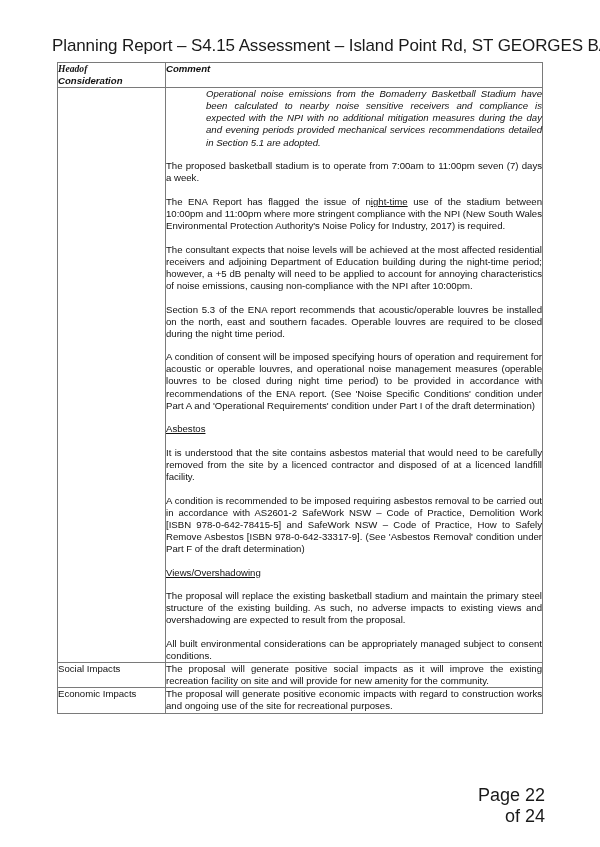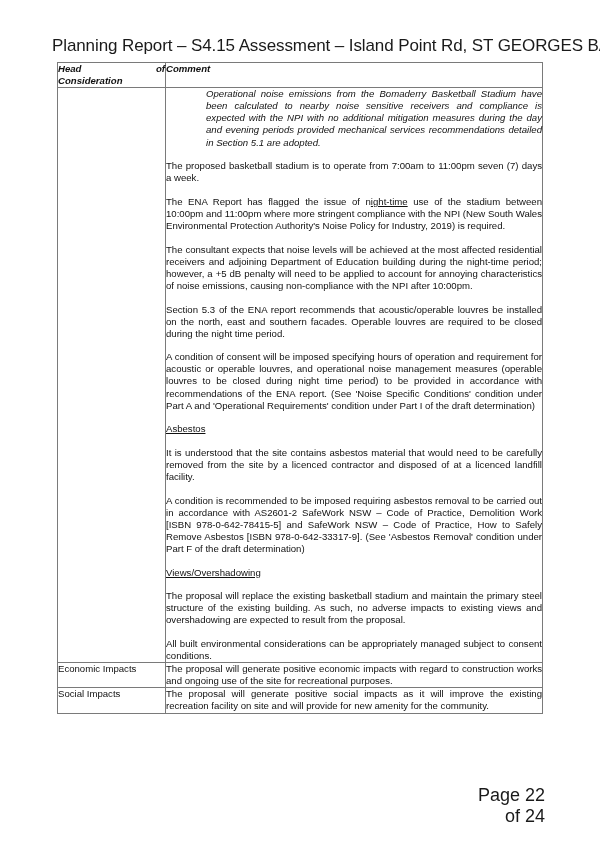--- a/index.html
+++ b/index.html
@@ -14,21 +14,21 @@
     table.consideration {
       position: absolute; left: 57px; top: 62px; width: 486px;
       border-collapse: collapse; font-size: 9.6px; line-height: 12.1px;
     }
     table.consideration td, table.consideration th {
       border: 1px solid #7a7a7a; vertical-align: top; padding: 0;
     }
     .col-head { width: 107px; }
     th { text-align: left; font-weight: bold; font-style: italic; }
     .head-left { padding: 2px 4px 2px 4px; height: 19px; }
-    .head-left .row1 { display: flex; justify-content: space-between; }
+    .head-left .row1 { display: flex; justify-content: flex-start; font-family: Liberation Serif, serif; }
     .head-right { padding: 8px 6px 0 6px; }
     .cell-left { padding: 3px 4px 14px 4px; }
     .cell-right { padding: 3px 5px 10px 5px; text-align: justify; margin-top: 26px; }
     .cell-right p { margin: 0 0 11.5px 0; }
     .cell-right p:last-child { margin-bottom: 0; }
     .quote { font-style: italic; margin-left: 40px !important; }
     .u { text-decoration: underline; }
     .it { }
     .page-footer {
       position: absolute; left: 460px; top: 785px; width: 85px; text-align: right;
@@ -51,37 +51,37 @@
       <div>Consideration</div>
     </th>
     <th class="head-right">Comment</th>
   </tr>
 
   <tr>
     <td class="col-head cell-left"></td>
     <td class="cell-right">
       <p class="quote">Operational noise emissions from the Bomaderry Basketball Stadium have been calculated to nearby noise sensitive receivers and compliance is expected with the NPI with no additional mitigation measures during the day and evening periods provided mechanical services recommendations detailed in Section 5.1 are adopted.</p>
       <p>The proposed basketball stadium is to operate from 7:00am to 11:00pm seven (7) days a week.</p>
-      <p><span>The ENA Report has flagged the issue of n</span><span class="u">ight-time</span><span> use of the stadium between 10:00pm and 11:00pm where more stringent compliance with the NPI (New South Wales Environmental Protection Authority's </span><span class="it">Noise Policy for Industry</span><span>, 2019) is required.</span></p>
+      <p><span>The ENA Report has flagged the issue of n</span><span class="u">ight-time</span><span> use of the stadium between 10:00pm and 11:00pm where more stringent compliance with the NPI (New South Wales Environmental Protection Authority's </span><span class="it">Noise Policy for Industry</span><span>, 2017) is required.</span></p>
       <p>The consultant expects that noise levels will be achieved at the most affected residential receivers and adjoining Department of Education building during the night-time period; however, a +5 dB penalty will need to be applied to account for annoying characteristics of noise emissions, causing non-compliance with the NPI after 10:00pm.</p>
       <p>Section 5.3 of the ENA report recommends that acoustic/operable louvres be installed on the north, east and southern facades. Operable louvres are required to be closed during the night time period.</p>
       <p>A condition of consent will be imposed specifying hours of operation and requirement for acoustic or operable louvres, and operational noise management measures (operable louvres to be closed during night time period) to be provided in accordance with recommendations of the ENA report. (See 'Noise Specific Conditions' condition under Part A and 'Operational Requirements' condition under Part I of the draft determination)</p>
       <p class="u">Asbestos</p>
       <p>It is understood that the site contains asbestos material that would need to be carefully removed from the site by a licenced contractor and disposed of at a licenced landfill facility.</p>
       <p>A condition is recommended to be imposed requiring asbestos removal to be carried out in accordance with AS2601-2 SafeWork NSW – Code of Practice, Demolition Work [ISBN 978-0-642-78415-5]  and SafeWork NSW – Code of Practice, How to Safely Remove Asbestos [ISBN 978-0-642-33317-9]. (See 'Asbestos Removal' condition under Part F of the draft determination)</p>
       <p class="u">Views/Overshadowing</p>
       <p>The proposal will replace the existing basketball stadium and maintain the primary steel structure of the existing building. As such, no adverse impacts to existing views and overshadowing are expected to result from the proposal.</p>
       <p>All built environmental considerations can be appropriately managed subject to consent conditions.</p>
     </td>
   </tr>
 
   <tr>
+    <td class="col-head cell-left">Social Impacts</td>
+    <td class="cell-right">The proposal will generate positive social impacts as it will improve the existing recreation facility on site and will provide for new amenity for the community.</td>
+  </tr>
+  <tr>
     <td class="col-head cell-left">Economic Impacts</td>
     <td class="cell-right">The proposal will generate positive economic impacts with regard to construction works and ongoing use of the site for recreational purposes.</td>
-  </tr>
-  <tr>
-    <td class="col-head cell-left">Social Impacts</td>
-    <td class="cell-right">The proposal will generate positive social impacts as it will improve the existing recreation facility on site and will provide for new amenity for the community.</td>
   </tr>
 </tbody>
   </table>
 
 <div class="page-footer">Page 22 of 24</div>
 
 </body></html>

